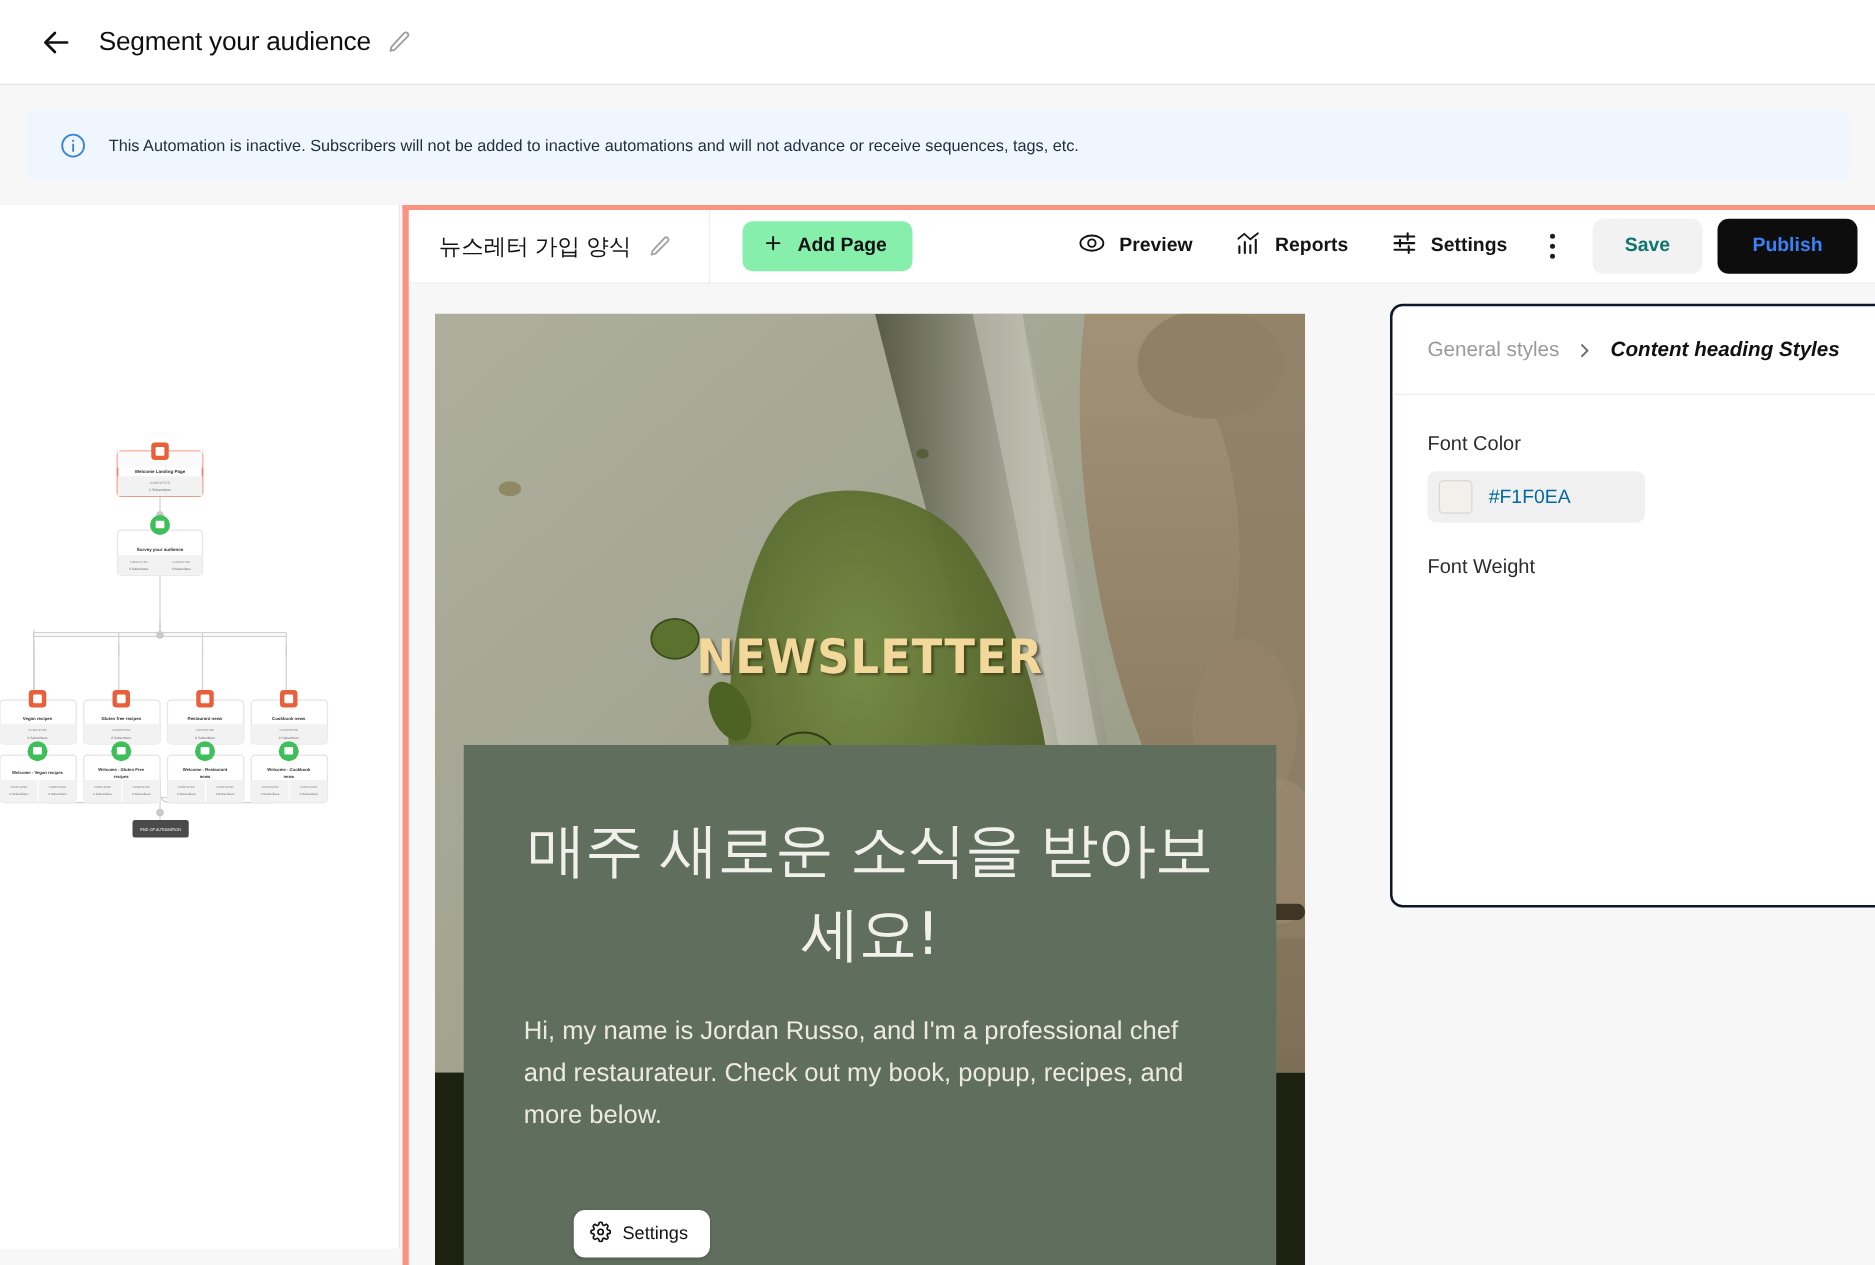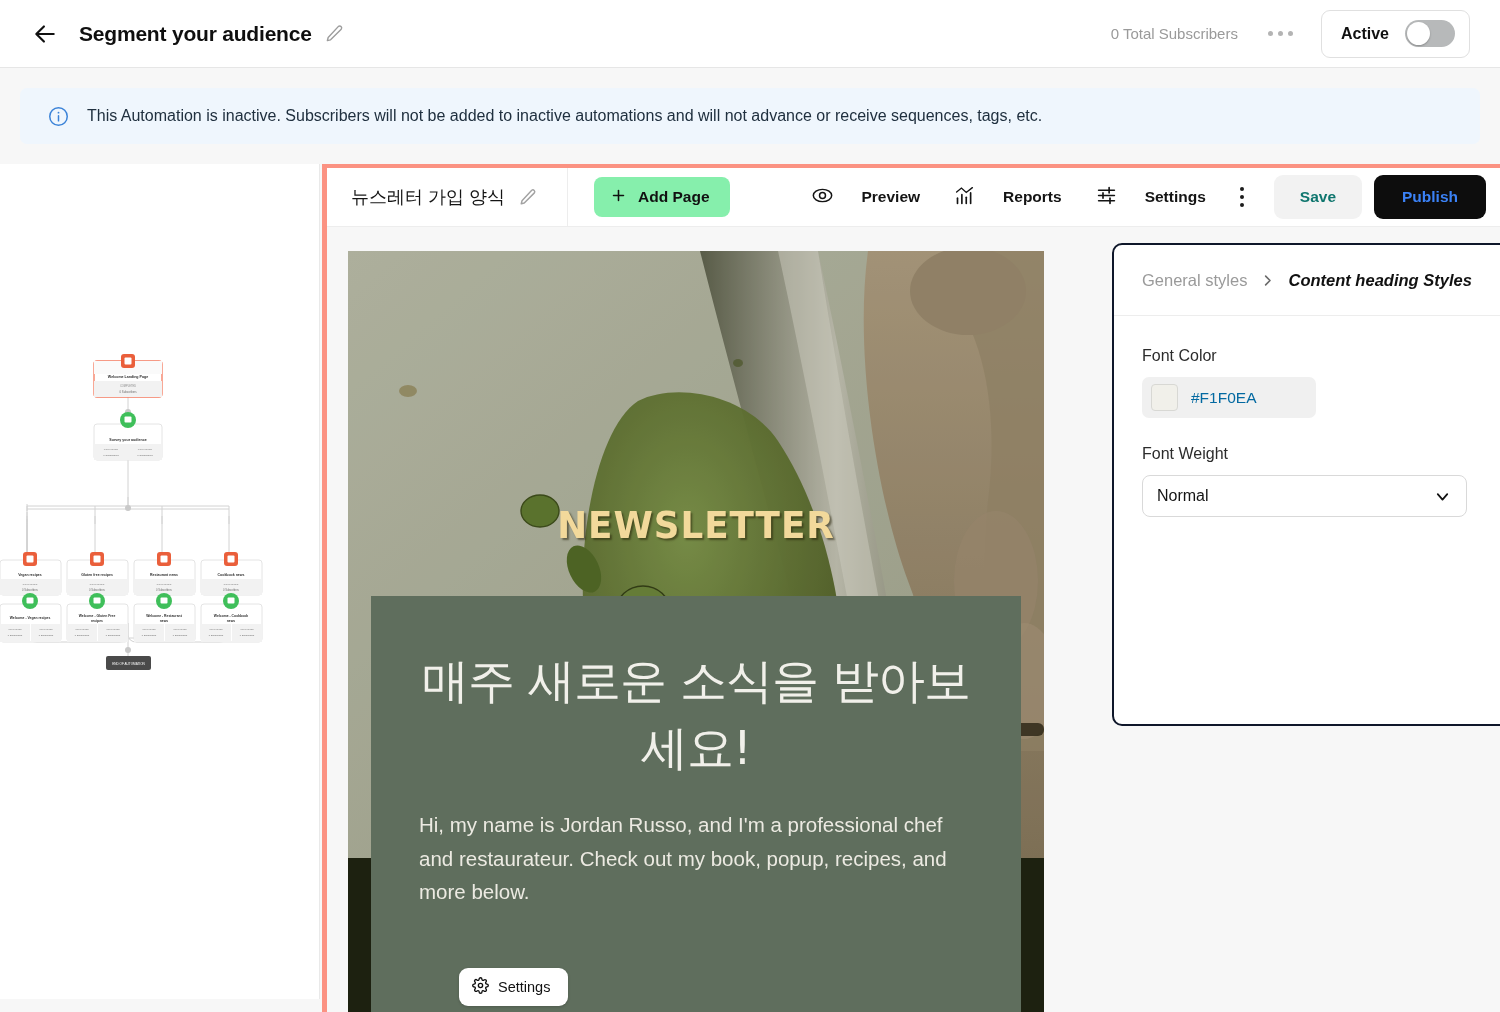--- a/index.html
+++ b/index.html
@@ -17,21 +17,21 @@
     border-bottom: 1px solid #e6e6e6;
     display: flex; align-items: center;
   }
   .back-arrow {
     margin-left: 32px; width: 26px; height: 26px;
     display: flex; align-items: center; justify-content: center;
     cursor: pointer;
   }
   .page-title {
     margin-left: 21px;
-    font-size: 21px; font-weight: 700; color: #0f0f0f;
+    font-size: 21px; font-weight: 400; color: #0f0f0f;
     letter-spacing: -0.2px;
   }
   .pencil { margin-left: 13px; width: 19px; height: 19px; cursor: pointer; }
   .topbar-right {
     margin-left: auto; margin-right: 30px;
     display: flex; align-items: center;
   }
   .subs-count { font-size: 15px; color: #9a9a9a; }
   .dots-h {
     margin-left: 30px; display: flex; gap: 5px; align-items: center; cursor: pointer;
@@ -57,21 +57,21 @@
   
   .banner-wrap {
     position: absolute; left: 0; top: 68px; width: 1500px; height: 96px;
     background: #f7f7f7; padding: 20px;
   }
   .banner {
     width: 1460px; height: 56px; background: #eff6fd;
     border-radius: 7px; display: flex; align-items: center; padding-left: 28px;
   }
   .info-icon { width: 21px; height: 21px; flex: 0 0 auto; }
-  .banner-text { margin-left: 18px; font-size: 16px; color: #20303f; }
+  .banner-text { margin-left: 18px; font-size: 13px; color: #20303f; }
 
   
   .workspace {
     position: absolute; left: 0; top: 164px; width: 1500px; height: 848px;
     background: #f7f7f7;
   }
 
   
   .flowpanel {
     position: absolute; left: 0; top: 0; width: 320px; height: 835px;
@@ -100,21 +100,21 @@
   .tb-div { width: 1px; height: 59px; background: #ededed; margin-left: 30px; }
   .addpage {
     margin-left: 26px; height: 40px; padding: 0 20px 0 16px;
     background: #86efac; border-radius: 8px; border: none;
     display: flex; align-items: center; gap: 11px; cursor: pointer;
     font-size: 15.5px; font-weight: 700; color: #111;
     font-family: "Liberation Sans", sans-serif;
   }
   .tb-right { margin-left: auto; display: flex; align-items: center; margin-right: 15px; }
   .tb-item {
-    display: flex; align-items: center; gap: 28px;
+    display: flex; align-items: center; gap: 11px;
     font-size: 15.5px; font-weight: 700; color: #141414;
     margin-left: 34px; cursor: pointer;
   }
   .dots-v { margin-left: 34px; display: flex; flex-direction: column; gap: 4px; cursor: pointer; }
   .dots-v i { width: 4px; height: 4px; border-radius: 50%; background: #1c1c1c; display: block; }
   .btn-save {
     margin-left: 30px; height: 44px; padding: 0 26px;
     background: #f2f2f2; color: #0f766e; border: none; border-radius: 9px;
     font-size: 15.5px; font-weight: 700; cursor: pointer;
     font-family: "Liberation Sans", sans-serif;
@@ -222,34 +222,20 @@
         <polyline points="11 19 4 12 11 5"></polyline>
     </svg>
   </div>
   <div class="page-title">Segment your audience</div>
   <div class="pencil">
     <svg width="19" height="19" viewBox="0 0 24 24" fill="none" stroke="#9d9d9d" stroke-width="1.8" stroke-linecap="round" stroke-linejoin="round">
       <path d="M17 3a2.5 2.5 0 0 1 3.5 3.5L7 20l-4 1 1-4z"></path>
     </svg>
   </div>
 
-  <div class="topbar-right">
-    <span class="subs-count">0 Total Subscribers</span>
-    <span class="dots-h">
-        <i></i>
-        <i></i>
-        <i></i>
-      </span>
-    <div class="active-toggle">
-      <span class="lbl">Active</span>
-      <span class="switch">
-          <span class="knob"></span>
-        </span>
-    </div>
-  </div>
 </div>
 
 <div class="banner-wrap">
   <div class="banner">
     <span class="info-icon">
       <svg width="21" height="21" viewBox="0 0 24 24" fill="none" stroke="#3b83d8" stroke-width="1.7">
         <circle cx="12" cy="12" r="10"></circle>
           <line x1="12" y1="11" x2="12" y2="17" stroke-linecap="round"></line>
         <circle cx="12" cy="7.6" r="1.05" fill="#3b83d8" stroke="none"></circle>
       </svg>
@@ -605,25 +591,17 @@
       </div>
 
       <div class="sp-body">
         <div class="field-label">Font Color</div>
         <div class="color-row">
           <span class="swatch"></span>
           <span class="color-val">#F1F0EA</span>
         </div>
 
         <div class="field-label fw-label">Font Weight</div>
-        <div class="select">
-          <span class="val">Normal</span>
-          <span class="chev">
-            <svg width="19" height="19" viewBox="0 0 24 24" fill="none" stroke="#111" stroke-width="2.2" stroke-linecap="round" stroke-linejoin="round">
-                <polyline points="6 9 12 16 18 9"></polyline>
-              </svg>
-          </span>
-        </div>
       </div>
     </div>
 
   </div>
 </div>
 
 </body></html>

